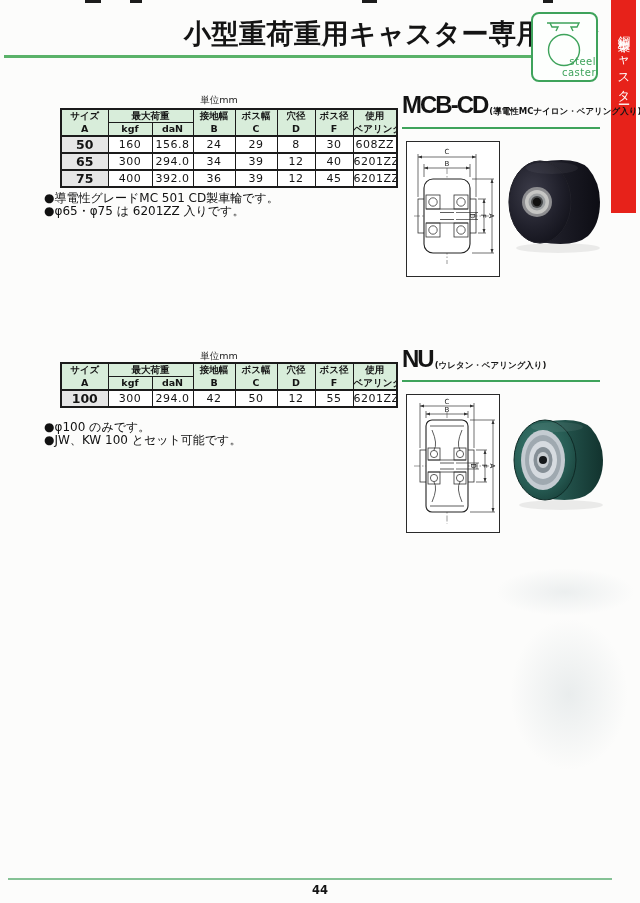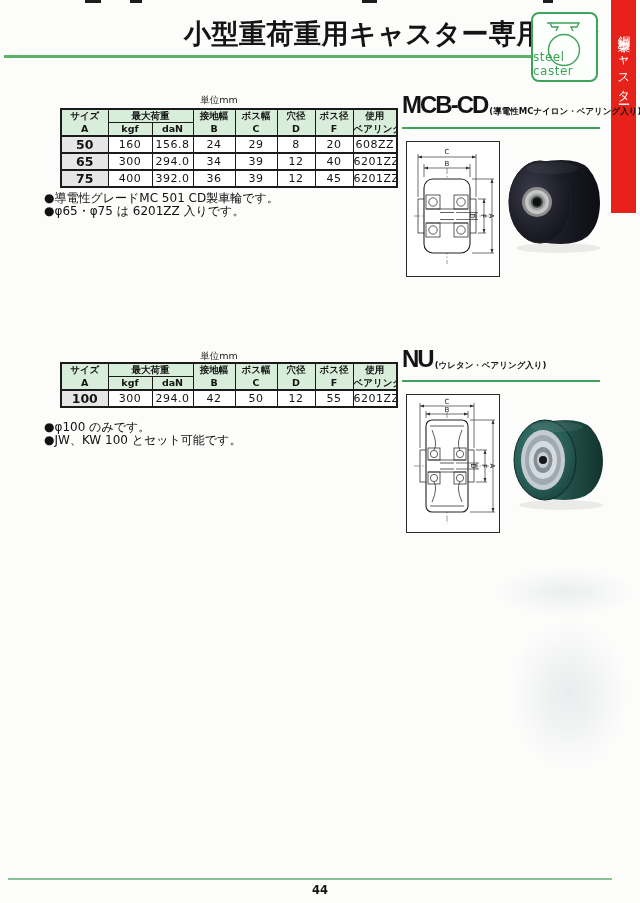--- a/index.html
+++ b/index.html
@@ -11,22 +11,22 @@
   .scan-dash { position:absolute; top:0; height:3px; background:#1c1c1c; }
 
   
   .page-title { position:absolute; left:184px; top:16px; font-size:27px; font-weight:800;
                 letter-spacing:0.5px; white-space:nowrap; }
   .title-rule { position:absolute; left:4px; top:55px; width:527px; height:3px; background:#5ab269; }
 
   .caster-badge { position:absolute; left:531px; top:12px; width:67px; height:70px;
                   border:2px solid #3ea35b; border-radius:8px; background:#fdfffd; }
   .caster-badge svg { position:absolute; left:0; top:0; }
-  .caster-badge .badge-label { position:absolute; bottom:2px; width:100%; text-align:left;
-                  font-size:12px; color:#3ea35b; letter-spacing:0.5px; }
+  .caster-badge .badge-label { position:absolute; bottom:2px; width:100%; text-align:right;
+                  font-size:10px; color:#3ea35b; letter-spacing:0.5px; }
 
   .side-tab { position:absolute; left:611px; top:0; width:25px; height:213px; background:#e7221a; }
   .side-tab .tab-text { position:absolute; top:26px; left:50%; transform:translateX(-50%);
                   writing-mode:vertical-rl; color:#fff; font-size:12.5px; letter-spacing:2px;
                   font-weight:500; white-space:nowrap; }
 
   
   .unit-label { position:absolute; width:336px; text-align:center; font-size:9.5px; color:#222; }
   .unit-1 { left:51px; top:94px; }
   .unit-2 { left:51px; top:350px; }
@@ -166,21 +166,21 @@
         </tr>
       </thead>
       <tbody>
         <tr>
           <td class="size">50</td>
           <td>160</td>
           <td>156.8</td>
           <td>24</td>
           <td>29</td>
           <td>8</td>
-          <td>20</td>
+          <td>30</td>
           <td>608ZZ</td>
         </tr>
         <tr>
           <td class="size">65</td>
           <td>300</td>
           <td>294.0</td>
           <td>34</td>
           <td>39</td>
           <td>12</td>
           <td>40</td>

